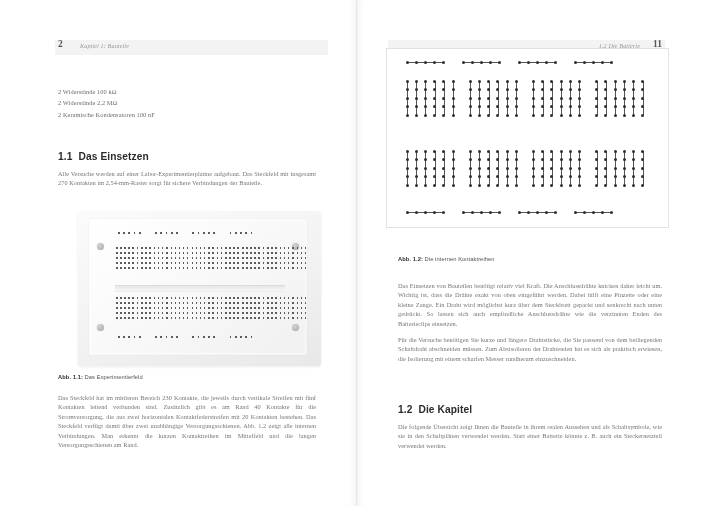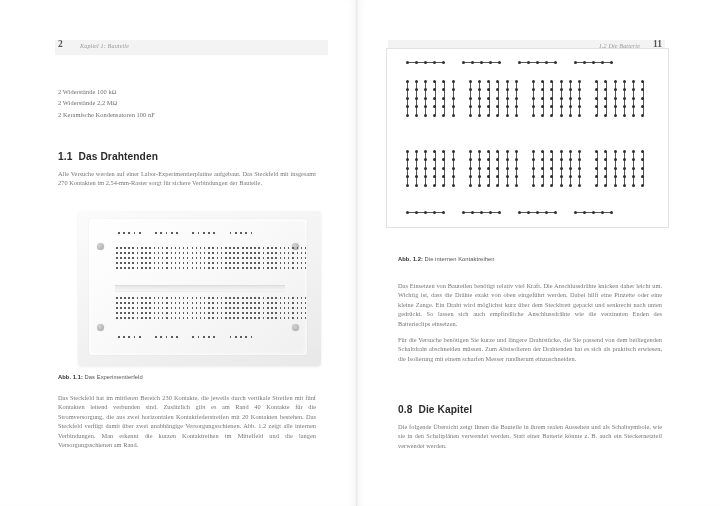--- a/index.html
+++ b/index.html
@@ -206,21 +206,21 @@
     <div class="col" style="top:86px;">
       <div class="plist">
         <div>2 Widerstände 100 kΩ</div>
         <div>2 Widerstände 2,2 MΩ</div>
         <div>2 Keramische Kondensatoren 100 nF</div>
       </div>
     </div>
 
     <div class="col" style="top:151px;">
       <h2 class="sec">
-        <span class="num">1.1</span><span>Das Drahtenden</span>
+        <span class="num">1.1</span><span>Das Einsetzen</span>
       </h2>
       <p class="body">Alle Versuche werden auf einer Labor-Experimentierplatine aufgebaut. Das Steckfeld mit insgesamt 270 Kontakten im 2,54-mm-Raster sorgt für sichere Verbindungen der Bauteile.</p>
     </div>
 
     <div class="fig-photo">
       <div class="bb-body">
         <div class="screw tl"></div>
         <div class="screw tr"></div>
         <div class="screw bl"></div>
         <div class="screw br"></div>
@@ -1097,19 +1097,19 @@
       </div>
     </div>
 
     <div class="col" style="top:281px;">
       <p class="body">Das Einsetzen von Bauteilen benötigt relativ viel Kraft. Die Anschlussdrähte knicken daher leicht um. Wichtig ist, dass die Drähte exakt von oben eingeführt werden. Dabei hilft eine Pinzette oder eine kleine Zange. Ein Draht wird möglichst kurz über dem Steckbrett gepackt und senkrecht nach unten gedrückt. So lassen sich auch empfindliche Anschlussdrähte wie die verzinnten Enden des Batterieclips einsetzen.</p>
       <p class="body">Für die Versuche benötigen Sie kurze und längere Drahtstücke, die Sie passend von dem beiliegenden Schaltdraht abschneiden müssen. Zum Absisolieren der Drahtenden hat es sich als praktisch erwiesen, die Isolierung mit einem scharfen Messer rundherum einzuschneiden.</p>
     </div>
 
     <div class="col" style="top:404px;">
       <h2 class="sec">
-        <span class="num">0.8</span><span>Die Kapitel</span>
+        <span class="num">1.2</span><span>Die Kapitel</span>
       </h2>
       <p class="body">Die folgende Übersicht zeigt Ihnen die Bauteile in ihrem realen Aussehen und als Schaltsymbole, wie sie in den Schaltplänen verwendet werden. Statt einer Batterie könnte z. B. auch ein Steckernetzteil verwendet werden.</p>
     </div>
 
   </div>
 </div>
 
 </body></html>

